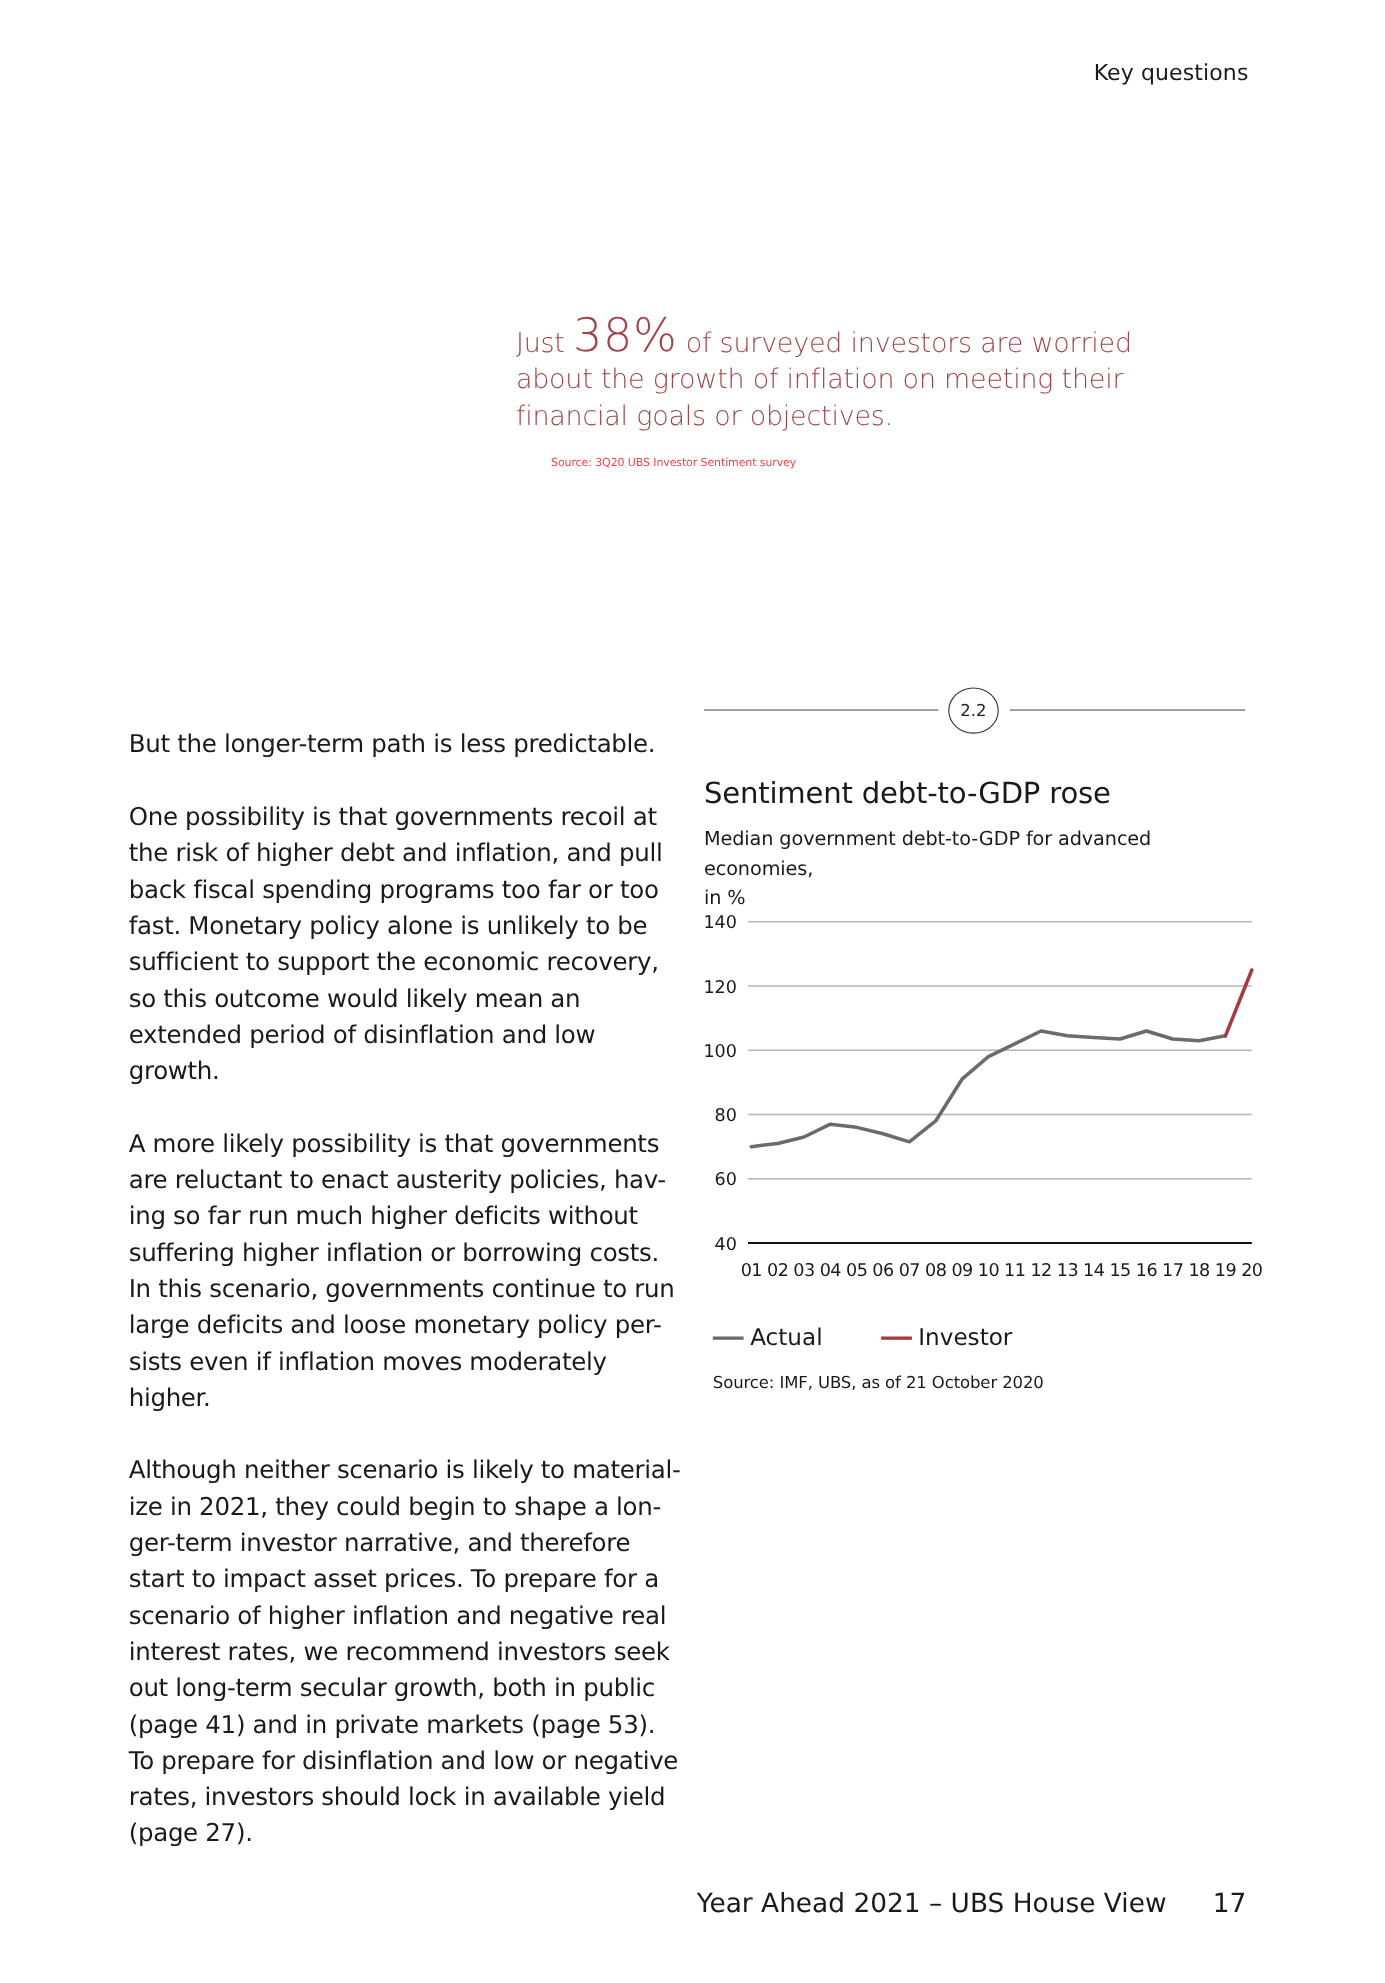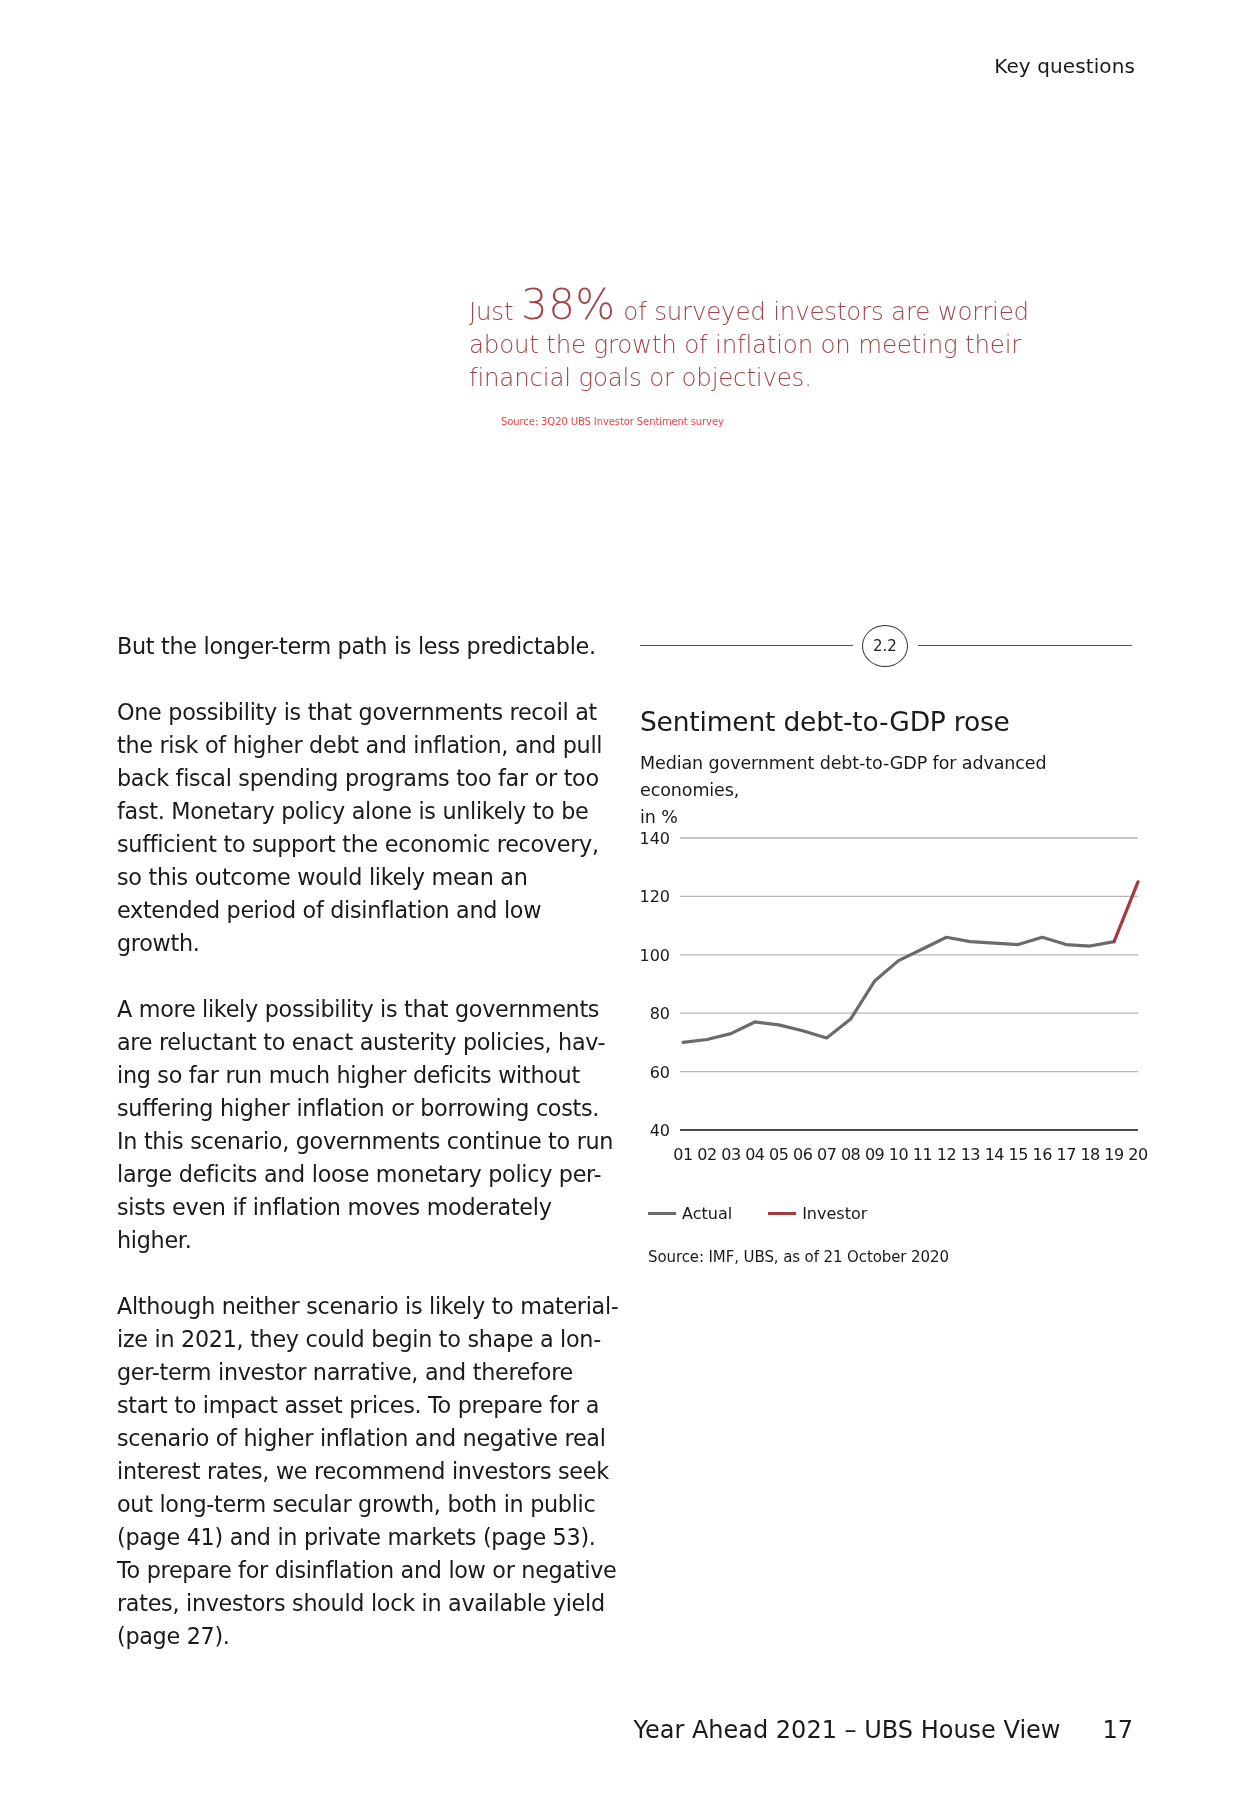--- a/index.html
+++ b/index.html
@@ -6,33 +6,33 @@
   html, body { width: 1259px; height: 1803px; background: #ffffff; }
   body { position: relative; font-family: "DejaVu Sans", "Liberation Sans", sans-serif; color: #1a1a1a; overflow: hidden; }
 
   .running-head { position: absolute; right: 124px; top: 54px; font-size: 20px; color: #1a1a1a; letter-spacing: 0.1px; }
 
   .quote { position: absolute; left: 469px; top: 288px; width: 620px; color: #a0454a; font-size: 24.5px; line-height: 33px; font-weight: 300; letter-spacing: -0.2px; }
   .quote .big { font-size: 42px; line-height: 33px; letter-spacing: 0.5px; vertical-align: 1px; }
   .quote-source { position: absolute; left: 469px; top: 416px; font-size: 10px; color: #ef4444; letter-spacing: -0.1px; margin-left: 32px; }
 
   .body-col { position: absolute; left: 117px; top: 630px; width: 510px; font-size: 22.3px; line-height: 33px; color: #1a1a1a; letter-spacing: -0.3px; }
-  .body-col p { margin-bottom: 33px; white-space: pre-line; }
+  .body-col p { margin-bottom: 33px; white-space: pre-line; margin-top: 31px; }
 
   .chart-block { position: absolute; left: 640px; top: 625px; width: 492px; }
   .chart-divider { position: relative; height: 40px; }
   .chart-divider .line-l { position: absolute; left: 0; top: 20px; width: 213px; height: 1px; background: #555; }
   .chart-divider .line-r { position: absolute; left: 278px; top: 20px; width: 214px; height: 1px; background: #555; }
   .chart-divider .badge { position: absolute; left: 222px; top: 0; width: 46px; height: 42px; border: 1.2px solid #333; border-radius: 50%; font-size: 15px; text-align: center; line-height: 40px; color: #222; }
 
   .chart-title { margin-top: 38px; font-size: 26.5px; line-height: 37px; color: #1a1a1a; letter-spacing: -0.2px; }
   .chart-subtitle { margin-top: 10px; font-size: 17.5px; line-height: 27px; color: #1a1a1a; letter-spacing: -0.1px; }
 
   .chart-svg { position: absolute; left: 0; top: 0; }
-  .legend { position: absolute; left: 648px; top: 1204px; display: flex; align-items: center; font-size: 16px; color: #1a1a1a; }
+  .legend { position: absolute; left: 648px; top: 1204px; display: flex; align-items: center; font-size: 21px; color: #1a1a1a; gap: 17px; }
   .legend .item { display: flex; align-items: center; margin-right: 36px; }
   .legend .swatch { width: 28px; height: 3px; margin-right: 6px; }
   .chart-source { position: absolute; left: 648px; top: 1248px; font-size: 15px; color: #1a1a1a; letter-spacing: -0.1px; }
 
   .footer { position: absolute; top: 1716px; right: 126px; font-size: 24px; color: #1a1a1a; display: flex; justify-content: flex-end; }
   .footer .page-num { margin-left: 42px; }
 </style>
 </head>
 <body>
 

